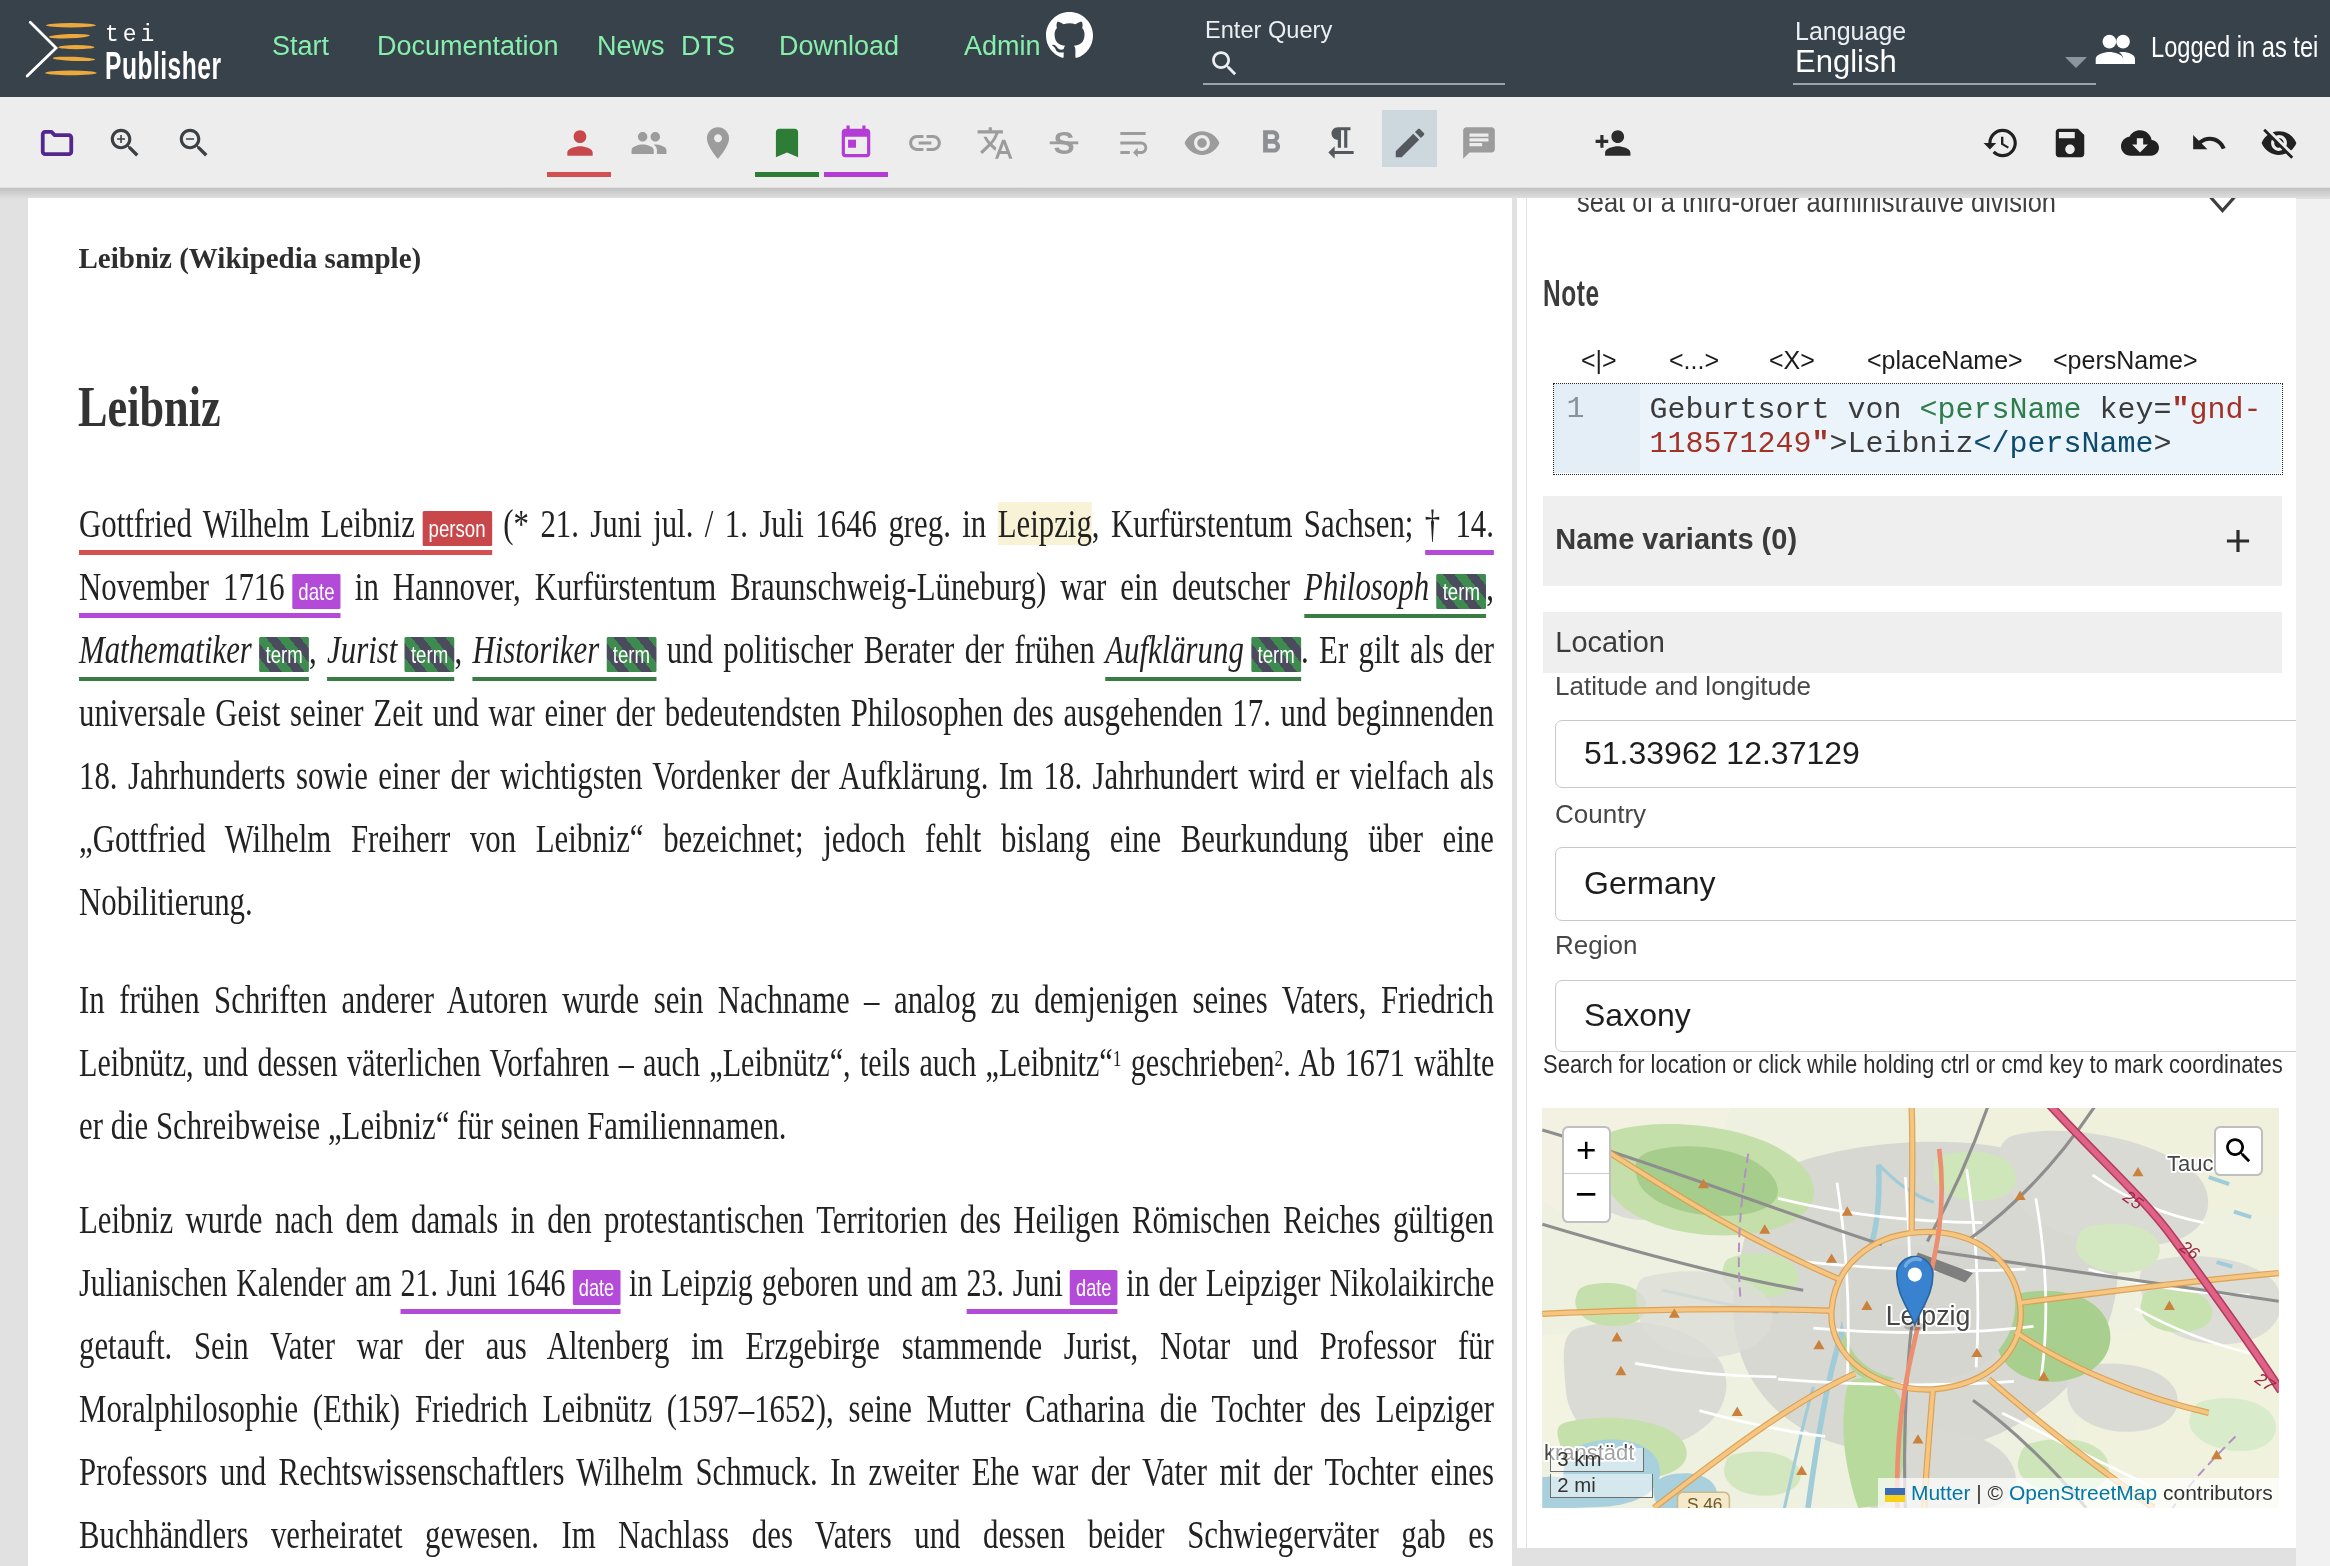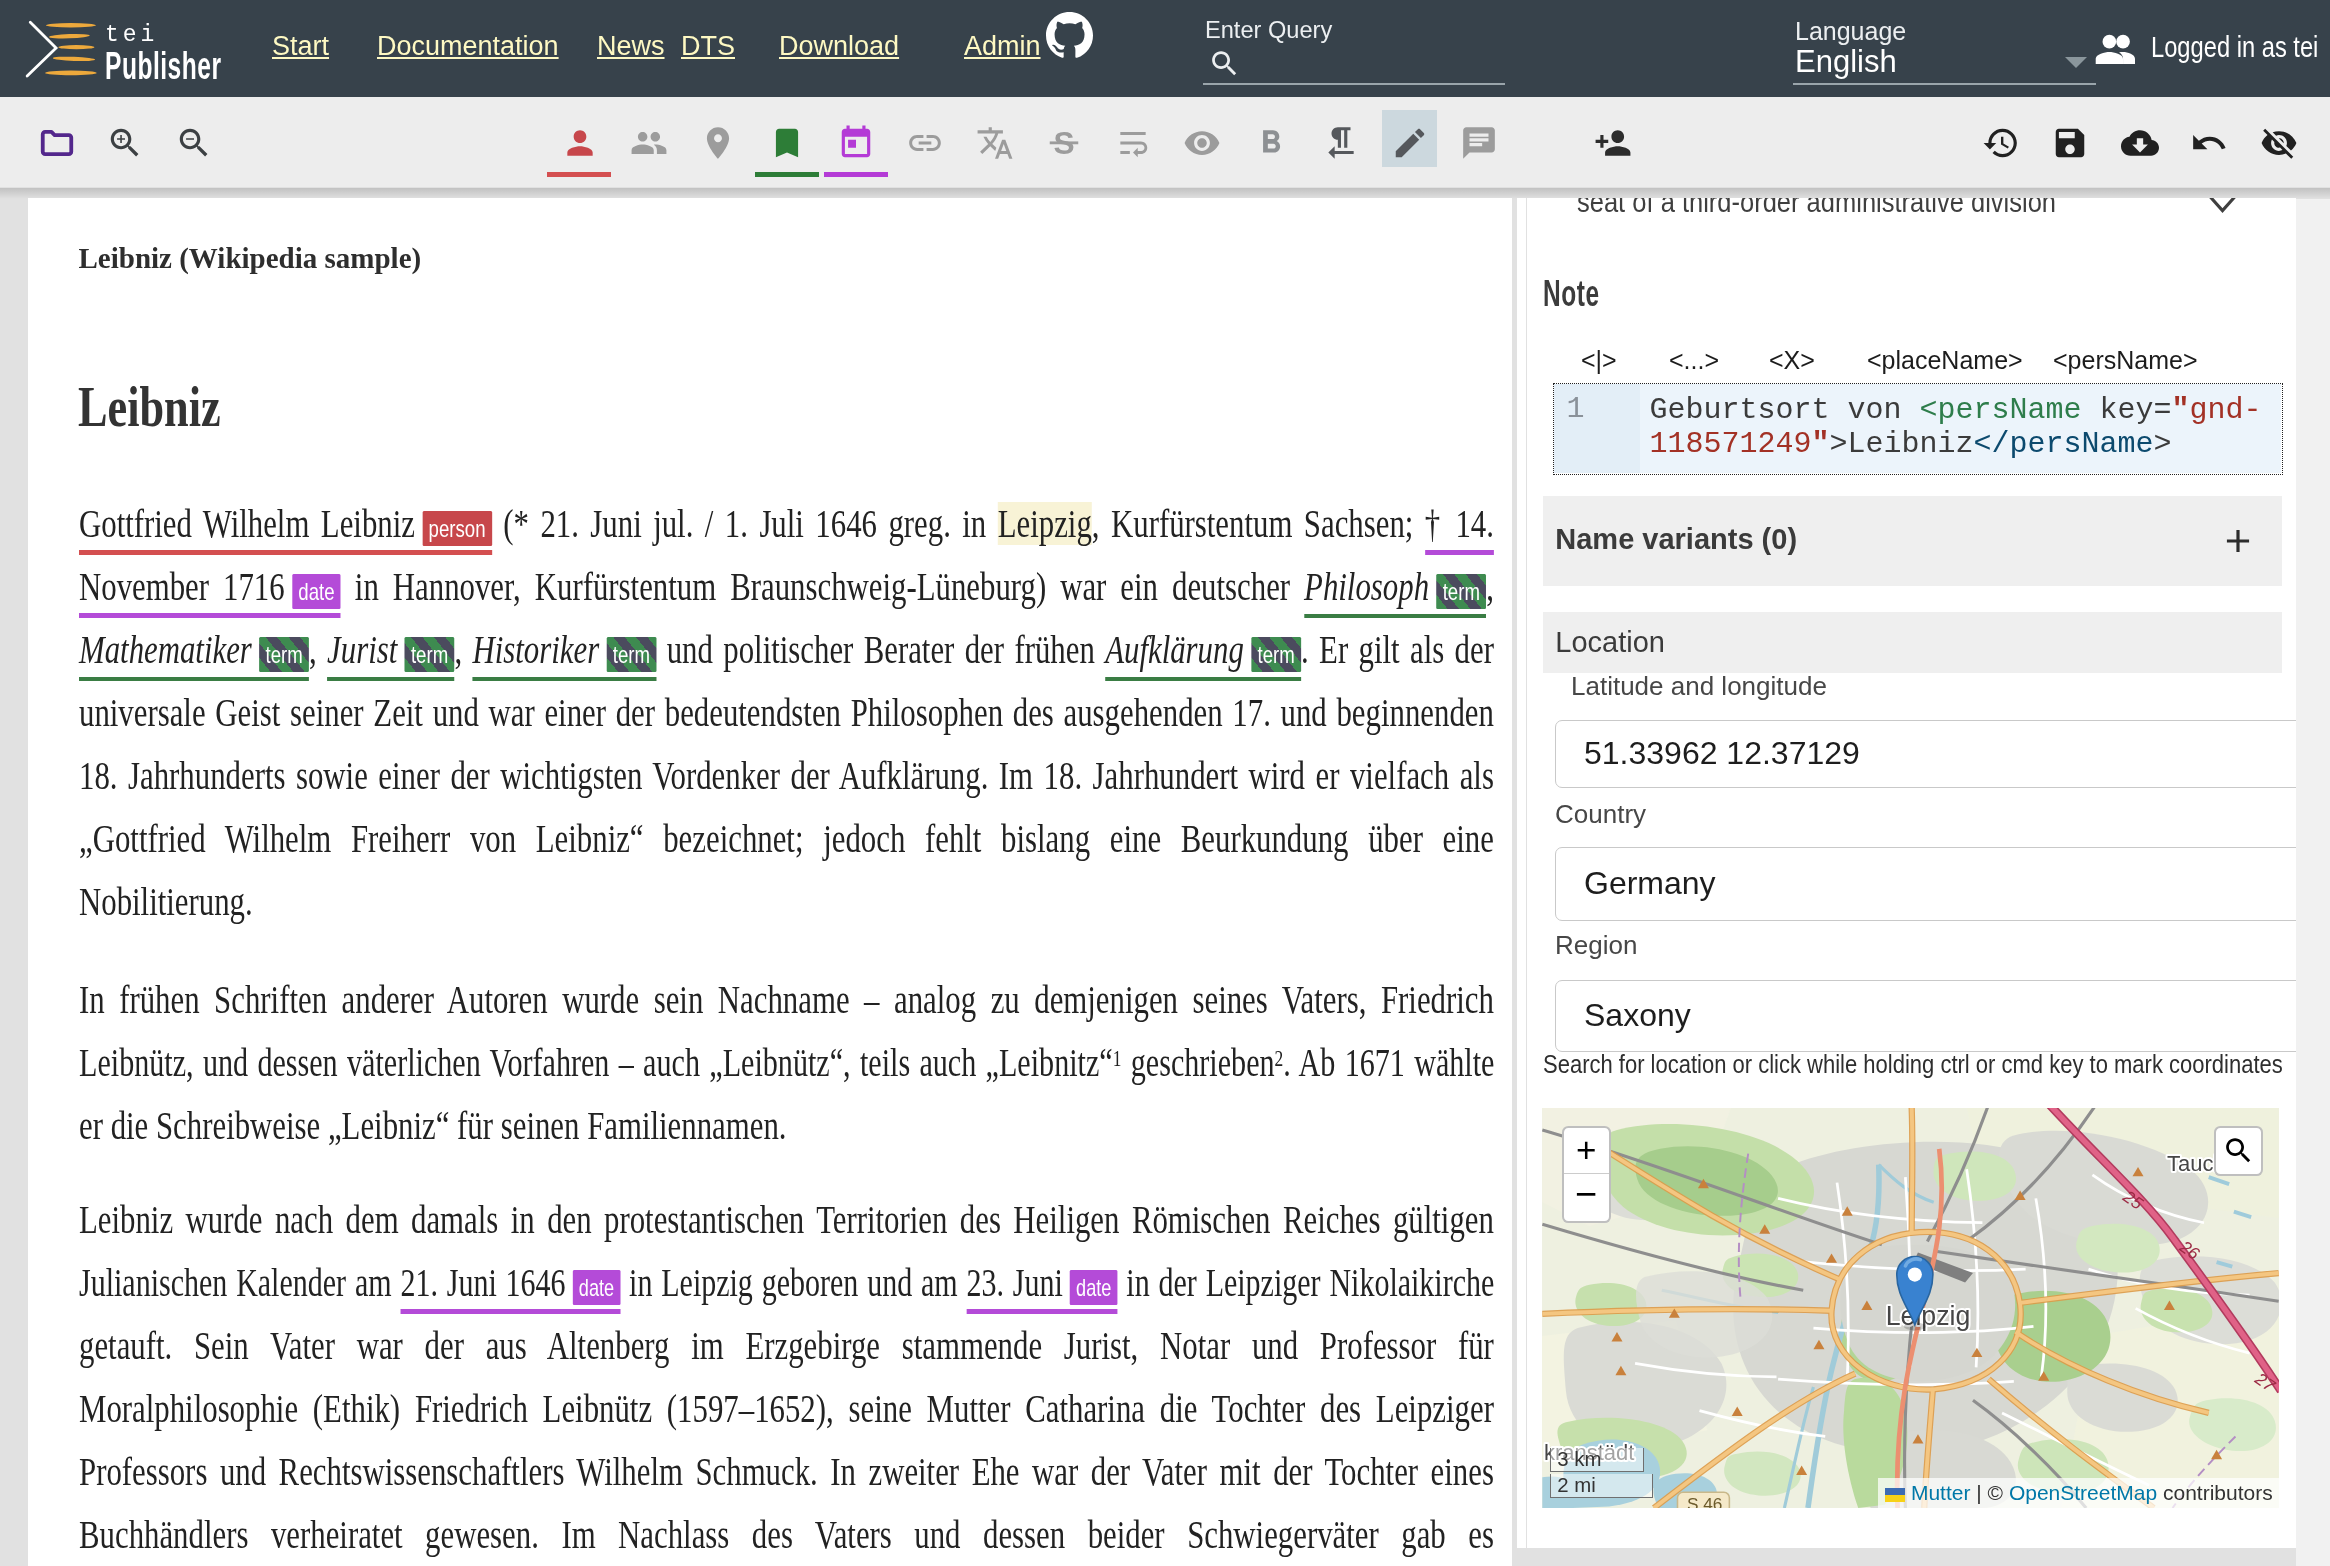--- a/index.html
+++ b/index.html
@@ -1,20 +1,20 @@
 <!DOCTYPE html>
 <html style="font-size:12.6px"><head>
 <meta charset="utf-8">
 <style>
   * { margin:0; padding:0; box-sizing:border-box; }
   html,body { width:2330px; height:1566px; overflow:hidden; background:#e1e1e1; font-family:"Liberation Sans", sans-serif; }
   .abs { position:absolute; }
   
   #navbar { position:absolute; left:0; top:0; width:2330px; height:97px; background:#37424b; }
-  .navitem { position:absolute; top:0; height:97px; line-height:93px; color:#fef9c3; font-size:27px;text-decoration:underline; }
+  .navitem { position:absolute; top:0; height:97px; line-height:93px; color:#86efac; font-size:27px; }
   
   #toolbar { position:absolute; left:0; top:97px; width:2330px; height:90px; background:#ededed; }
   .ticon { position:absolute; width:38px; height:38px; top:27px; }
   .ticon svg { width:38px; height:38px; display:block; }
   #toolshadow { position:absolute; left:0; top:188px; width:2330px; height:11px;
      background:linear-gradient(to bottom, rgba(0,0,0,0.14), rgba(0,0,0,0)); }
   
   #leftpanel { position:absolute; left:27.5px; top:198px; width:1484px; height:1368px; background:#ffffff; overflow:hidden; }
   #rightpanel { position:absolute; left:1527px; top:198px; width:769px; height:1350px; background:#ffffff; overflow:hidden; }
   #rpstrip { position:absolute; left:1517px; top:198px; width:9.4px; height:1350px; background:#ffffff; }
@@ -274,21 +274,21 @@
   <div class="sechdr" style="top:298px;height:90px;">
     <div class="abs" style="left:12.6px;top:0;height:90px;line-height:86px;font-size:29px;font-weight:bold;">Name variants (0)</div>
   </div>
   <svg class="abs" style="left:692px;top:324px;" width="38" height="38" viewBox="0 0 24 24">
       <path fill="#2c2c2c" d="M19 13h-6v6h-2v-6H5v-2h6V5h2v6h6v2z"></path>
     </svg>
 
   <div class="sechdr" style="top:414px;height:61px;">
     <div class="abs" style="left:12.6px;top:0;height:61px;line-height:60px;font-size:29px;">Location</div>
   </div>
-  <div class="rp-label abs" style="left:28px;top:473px;margin-left:16px;">Latitude and longitude</div>
+  <div class="rp-label abs" style="left:28px;top:473px;">Latitude and longitude</div>
   <div class="input" style="top:522px;height:68px;line-height:64px;">51.33962 12.37129</div>
   <div class="rp-label abs" style="left:28px;top:601px;">Country</div>
   <div class="input" style="top:649px;height:74px;line-height:71px;">Germany</div>
   <div class="rp-label abs" style="left:28px;top:732px;">Region</div>
   <div class="input" style="top:782px;height:72px;line-height:69px;">Saxony</div>
   <div class="abs" style="left:15.7px;top:852px;font-size:25px;color:#2e2e2e;white-space:nowrap;transform:scaleX(0.88);transform-origin:left top;">Search for location or click while holding ctrl or cmd key to mark coordinates</div>
 
   <div id="map" class="abs" style="left:15px;top:910px;width:737px;height:400px;overflow:hidden;background:#eff0e3;">
     <svg width="737" height="400" viewBox="0 0 937 509" style="display:block;">
       <rect width="937" height="509" fill="#eef0e0"></rect>

